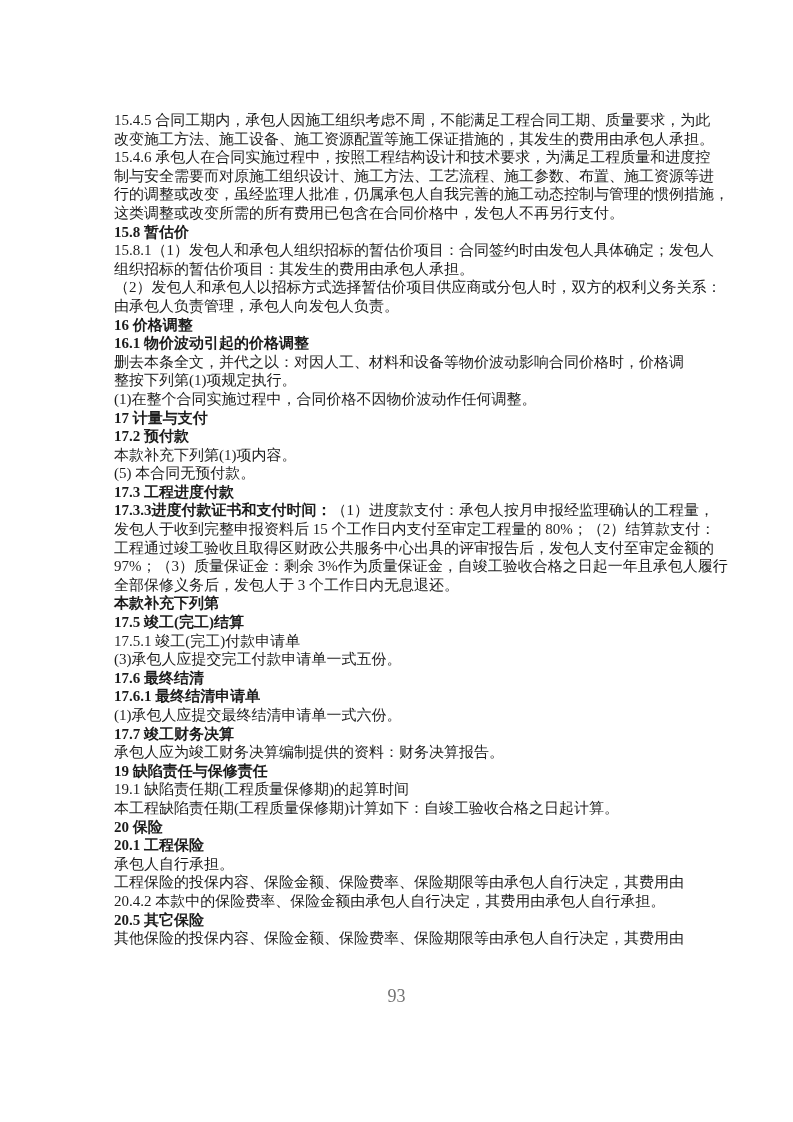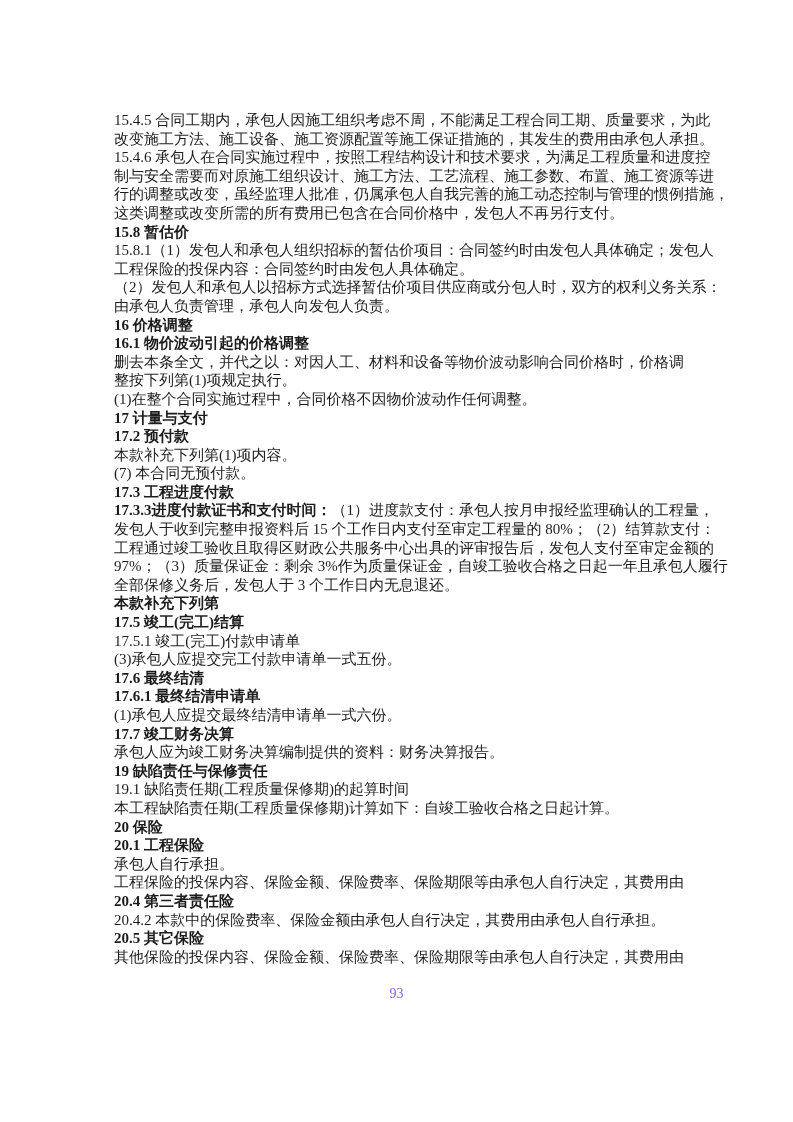--- a/index.html
+++ b/index.html
@@ -31,49 +31,49 @@
   }
   .bold {
     font-weight: 700;
   }
   .page-number {
     position: absolute;
     top: 986px;
     left: 0;
     width: 100%;
     text-align: center;
-    font-size: 14px;
-    color: #8b5cf6;
+    font-size: 18px;
+    color: #737373;
   }
 </style>
 </head>
 <body>
 
 <div class="page">
   <div class="doc-body">
       <div class="line">15.4.5 合同工期内，承包人因施工组织考虑不周，不能满足工程合同工期、质量要求，为此</div>
       <div class="line">改变施工方法、施工设备、施工资源配置等施工保证措施的，其发生的费用由承包人承担。</div>
       <div class="line">15.4.6 承包人在合同实施过程中，按照工程结构设计和技术要求，为满足工程质量和进度控</div>
       <div class="line">制与安全需要而对原施工组织设计、施工方法、工艺流程、施工参数、布置、施工资源等进</div>
       <div class="line">行的调整或改变，虽经监理人批准，仍属承包人自我完善的施工动态控制与管理的惯例措施，</div>
       <div class="line">这类调整或改变所需的所有费用已包含在合同价格中，发包人不再另行支付。</div>
       <div class="line bold">15.8 暂估价</div>
       <div class="line">15.8.1（1）发包人和承包人组织招标的暂估价项目：合同签约时由发包人具体确定；发包人</div>
-      <div class="line">工程保险的投保内容：合同签约时由发包人具体确定。</div>
+      <div class="line">组织招标的暂估价项目：其发生的费用由承包人承担。</div>
       <div class="line">（2）发包人和承包人以招标方式选择暂估价项目供应商或分包人时，双方的权利义务关系：</div>
       <div class="line">由承包人负责管理，承包人向发包人负责。</div>
       <div class="line bold">16 价格调整</div>
       <div class="line bold">16.1 物价波动引起的价格调整</div>
       <div class="line">删去本条全文，并代之以：对因人工、材料和设备等物价波动影响合同价格时，价格调</div>
       <div class="line">整按下列第(1)项规定执行。</div>
       <div class="line">(1)在整个合同实施过程中，合同价格不因物价波动作任何调整。</div>
       <div class="line bold">17 计量与支付</div>
       <div class="line bold">17.2 预付款</div>
       <div class="line">本款补充下列第(1)项内容。</div>
-      <div class="line">(7) 本合同无预付款。</div>
+      <div class="line">(5) 本合同无预付款。</div>
       <div class="line bold">17.3 工程进度付款</div>
       <div class="line"><span class="bold">17.3.3进度付款证书和支付时间：</span><span>（1）进度款支付：承包人按月申报经监理确认的工程量，</span></div>
       <div class="line">发包人于收到完整申报资料后 15 个工作日内支付至审定工程量的 80%；（2）结算款支付：</div>
       <div class="line">工程通过竣工验收且取得区财政公共服务中心出具的评审报告后，发包人支付至审定金额的</div>
       <div class="line">97%；（3）质量保证金：剩余 3%作为质量保证金，自竣工验收合格之日起一年且承包人履行</div>
       <div class="line">全部保修义务后，发包人于 3 个工作日内无息退还。</div>
       <div class="line bold">本款补充下列第</div>
       <div class="line bold">17.5 竣工(完工)结算</div>
       <div class="line">17.5.1 竣工(完工)付款申请单</div>
       <div class="line">(3)承包人应提交完工付款申请单一式五份。</div>
@@ -82,19 +82,18 @@
       <div class="line">(1)承包人应提交最终结清申请单一式六份。</div>
       <div class="line bold">17.7 竣工财务决算</div>
       <div class="line">承包人应为竣工财务决算编制提供的资料：财务决算报告。</div>
       <div class="line bold">19 缺陷责任与保修责任</div>
       <div class="line">19.1 缺陷责任期(工程质量保修期)的起算时间</div>
       <div class="line">本工程缺陷责任期(工程质量保修期)计算如下：自竣工验收合格之日起计算。</div>
       <div class="line bold">20 保险</div>
       <div class="line bold">20.1 工程保险</div>
       <div class="line">承包人自行承担。</div>
       <div class="line">工程保险的投保内容、保险金额、保险费率、保险期限等由承包人自行决定，其费用由</div>
-      <div class="line bold">20.4 第三者责任险</div>
       <div class="line">20.4.2 本款中的保险费率、保险金额由承包人自行决定，其费用由承包人自行承担。</div>
       <div class="line bold">20.5 其它保险</div>
       <div class="line">其他保险的投保内容、保险金额、保险费率、保险期限等由承包人自行决定，其费用由</div>
     </div>
   <div class="page-number">93</div>
 </div>
 
 </body></html>

